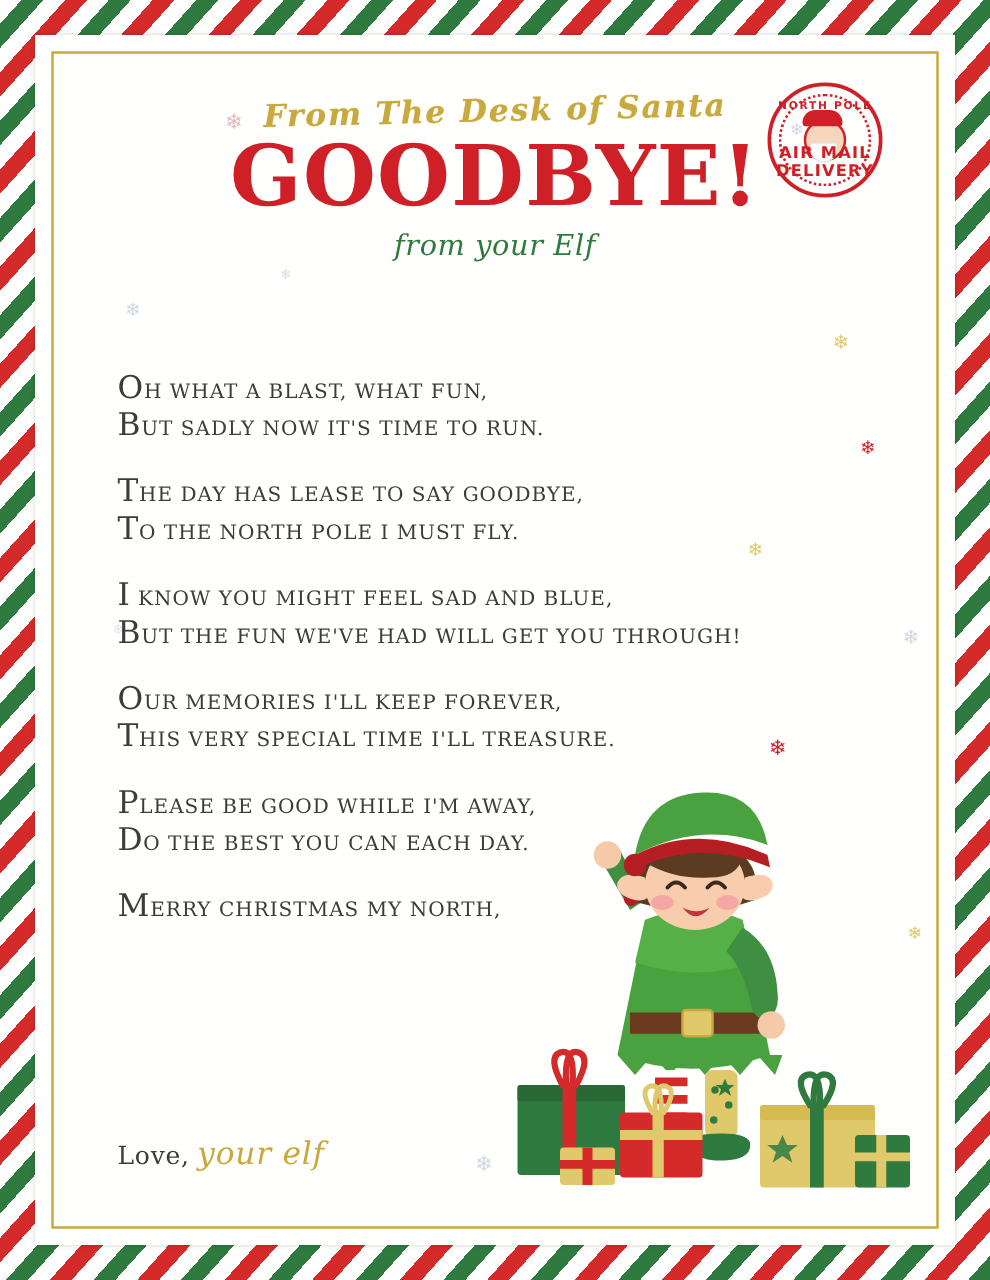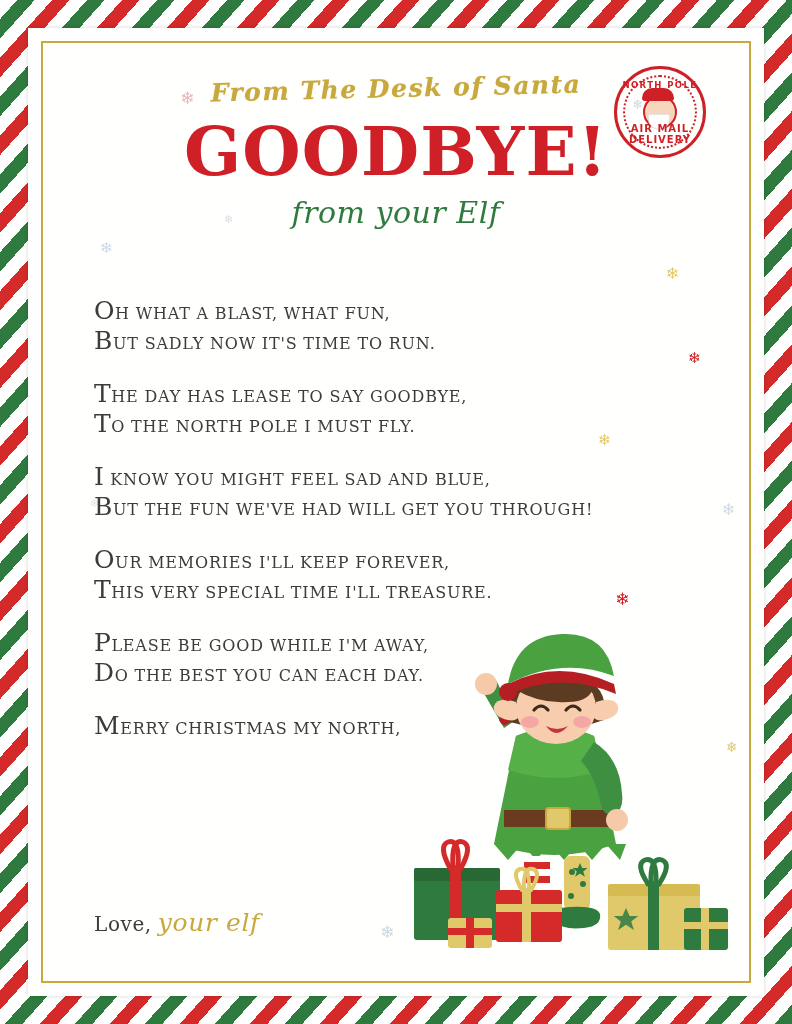--- a/index.html
+++ b/index.html
@@ -63,34 +63,34 @@
     font-family: "DejaVu Serif", serif;
     font-style: italic;
     font-weight: bold;
     font-size: 25px;
     letter-spacing: 1.5px;
     color: #c8a93e;
     transform: rotate(-1.4deg);
     text-shadow: 0 0 1px rgba(200,169,62,0.6);
   }
   .goodbye {
-    margin-top: 15px;
+    margin-top: 4px;
     font-family: "DejaVu Serif", serif;
     font-weight: bold;
     font-size: 67px;
     line-height: 1;
     letter-spacing: 1px;
     color: #cf2027;
     -webkit-text-stroke: 0px;
   }
   .from-elf {
     margin-top: 10px;
     font-family: "DejaVu Serif", serif;
     font-style: italic;
-    font-size: 30px;
+    font-size: 23px;
     color: #2f7a3f;
     letter-spacing: 0.5px;
   }
 
   
   .stamp {
     position: absolute;
     right: 58px;
     top: 38px;
     width: 92px;
@@ -142,21 +142,21 @@
     position: absolute;
     left: 0; right: 0;
     text-align: center;
     font-family: "DejaVu Sans", sans-serif;
     font-weight: bold;
     font-size: 8.5px;
     letter-spacing: 1.4px;
     color: #cf2027;
   }
   .stamp-text-top { top: 14px; }
-  .stamp-text-bottom { bottom: 13px; font-size: 10px; letter-spacing: 1px; }
+  .stamp-text-bottom { bottom: 13px; font-size: 13px; letter-spacing: 1px; }
 
   
   .poem {
     position: absolute;
     left: 66px;
     top: 270px;
     width: 430px;
     font-family: "DejaVu Serif", serif;
     color: #3c3c3c;
     font-size: 18.5px;

